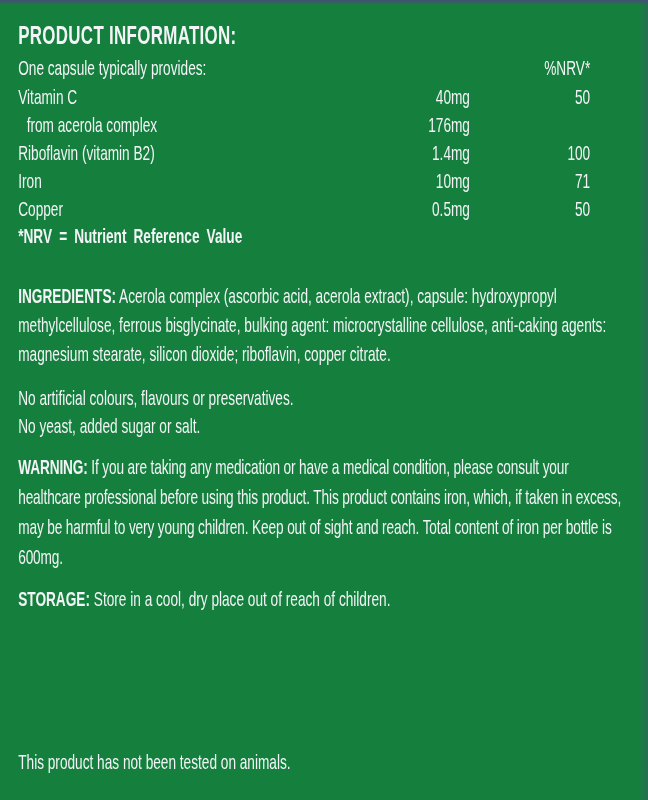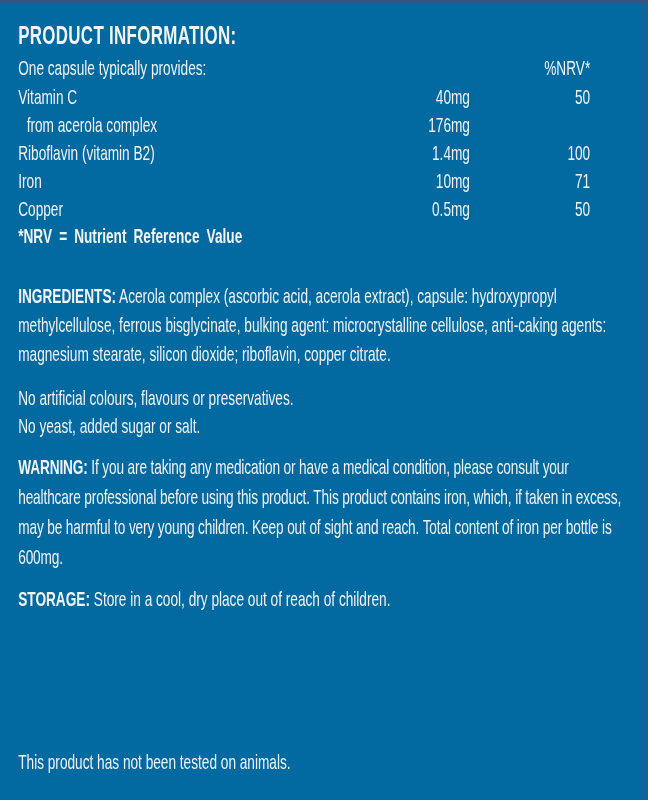--- a/index.html
+++ b/index.html
@@ -10,21 +10,21 @@
     width: 648px;
     height: 800px;
     overflow: hidden;
     background: #20254a;
   }
   .canvas {
     position: relative;
     width: 648px;
     height: 800px;
     overflow: hidden;
-    background: #0369a1;
+    background: #15803d;
   }
   
   .edge-top {
     position: absolute;
     top: 0; left: 0; right: 0;
     height: 5px;
     background: linear-gradient(#474d78, rgba(32,37,74,0));
     z-index: 2;
   }
   .edge-right {

